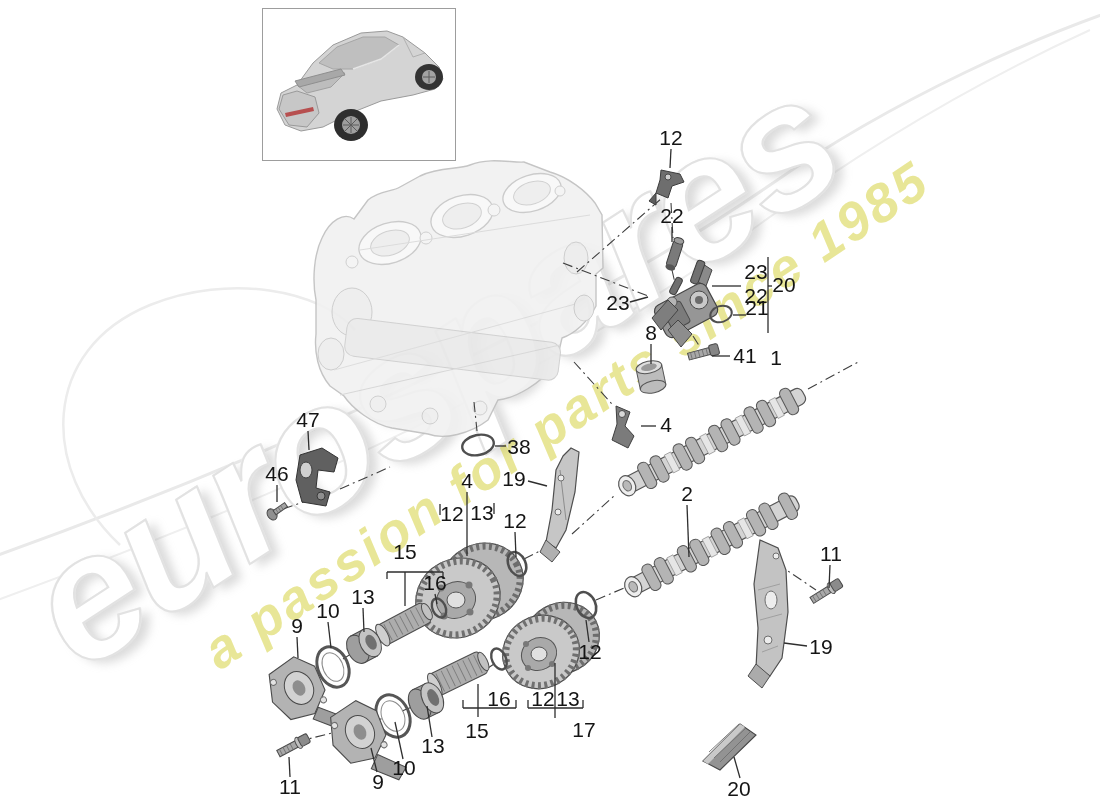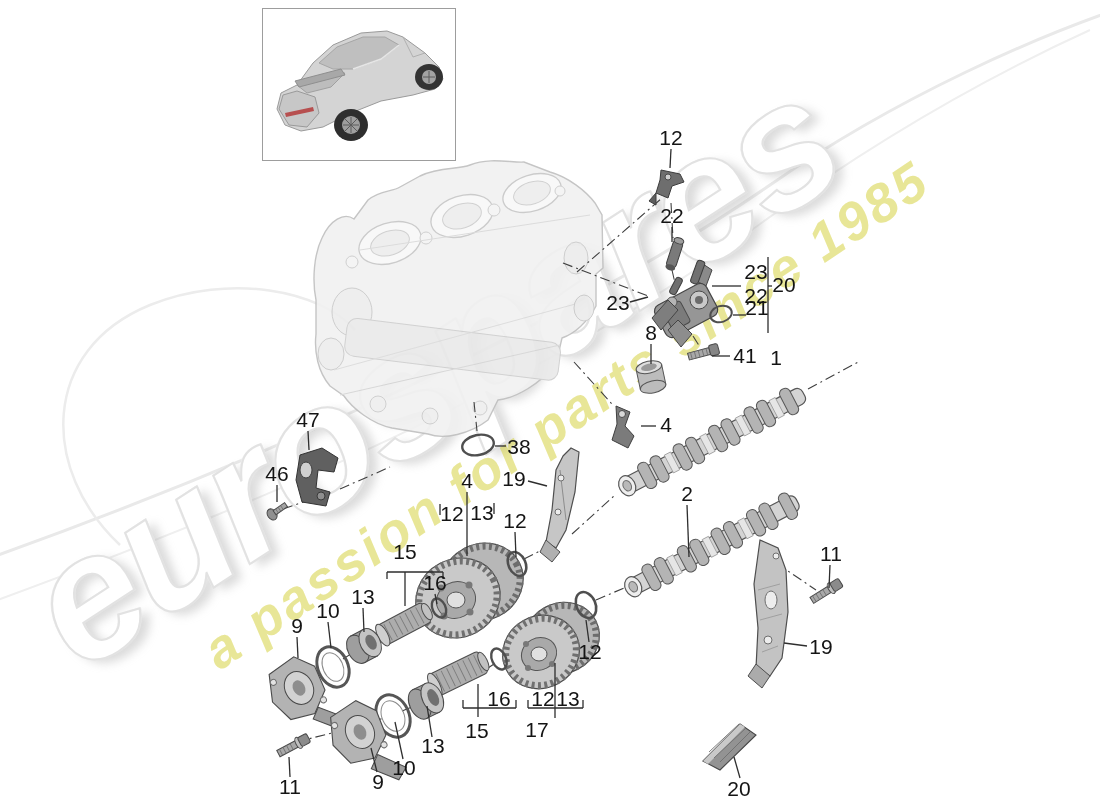--- a/index.html
+++ b/index.html
@@ -386,20 +386,20 @@
 <span class="callout" style="left:297px;top:626px">9</span>
 <span class="callout" style="left:328px;top:611px">10</span>
 <span class="callout" style="left:363px;top:597px">13</span>
 <span class="callout" style="left:831px;top:554px">11</span>
 <span class="callout" style="left:821px;top:647px">19</span>
 <span class="callout" style="left:590px;top:652px">12</span>
 <span class="callout" style="left:499px;top:699px">16</span>
 <span class="callout" style="left:543px;top:699px">12</span>
 <span class="callout" style="left:568px;top:699px">13</span>
 <span class="callout" style="left:477px;top:731px">15</span>
-<span class="callout" style="left:537px;top:730px">17</span>
+<span class="callout" style="left:584px;top:730px">17</span>
 <span class="callout" style="left:433px;top:746px">13</span>
 <span class="callout" style="left:404px;top:768px">10</span>
 <span class="callout" style="left:378px;top:782px">9</span>
 <span class="callout" style="left:290px;top:787px">11</span>
 <span class="callout" style="left:739px;top:789px">20</span>
 
 </div>
 
 </body></html>

